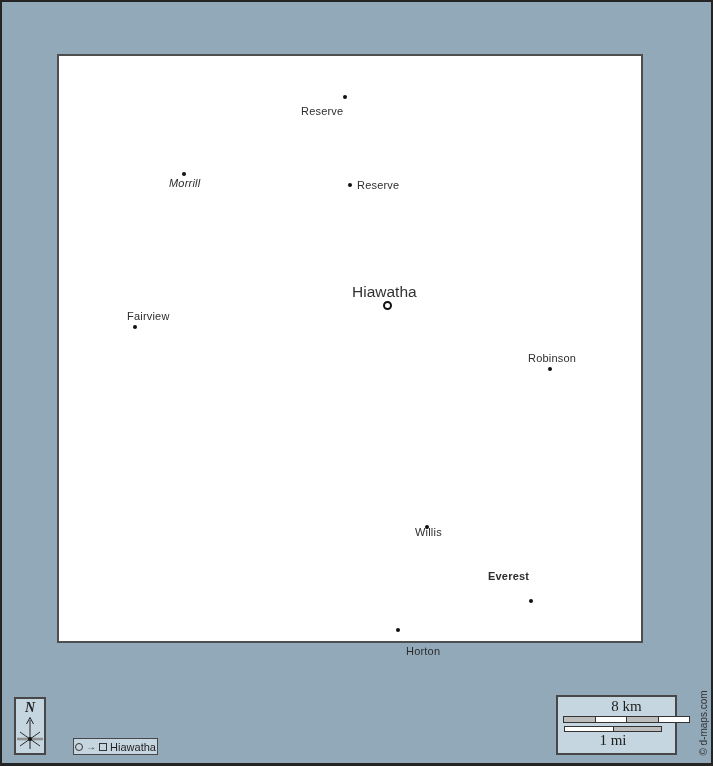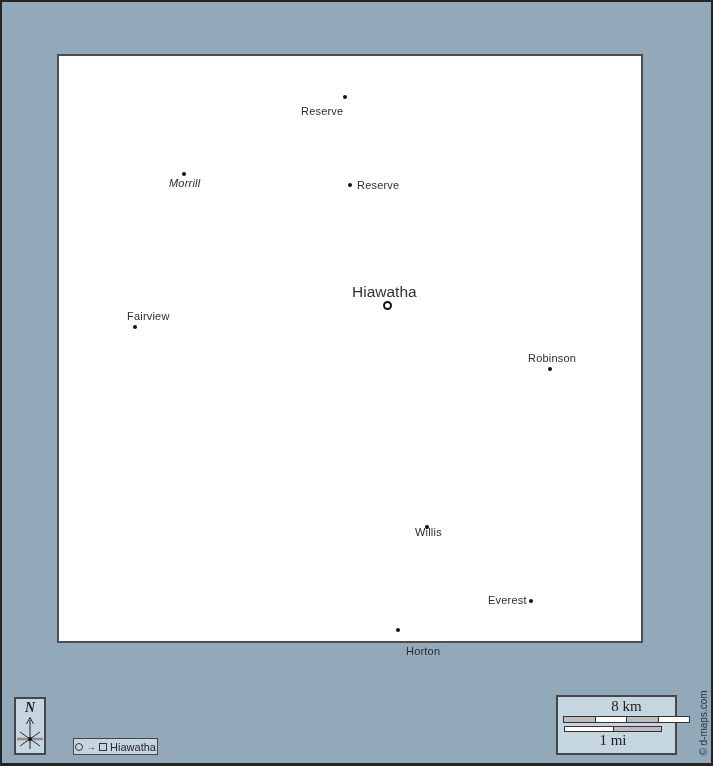--- a/index.html
+++ b/index.html
@@ -60,21 +60,21 @@
       <div class="town-label" style="left: 169px; top: 177px; font-style: italic;">Morrill</div>
       <div class="town-dot" style="left: 182px; top: 172px;"></div>
       <div class="town-label" style="left: 357px; top: 179px;">Reserve</div>
       <div class="town-dot" style="left: 348px; top: 183px;"></div>
       <div class="town-label" style="left: 127px; top: 310px;">Fairview</div>
       <div class="town-dot" style="left: 133px; top: 325px;"></div>
       <div class="town-label" style="left: 528px; top: 352px;">Robinson</div>
       <div class="town-dot" style="left: 548px; top: 367px;"></div>
       <div class="town-label" style="left: 415px; top: 510px; margin-top: 16px;">Willis</div>
       <div class="town-dot" style="left: 425px; top: 525px;"></div>
-      <div class="town-label" style="left: 488px; top: 594px;">Everest</div>
+      <div class="town-label" style="left: 488px; top: 570px; font-weight: bold;">Everest</div>
       <div class="town-dot" style="left: 529px; top: 599px;"></div>
       <div class="town-label" style="left: 406px; top: 623px; margin-top: 22px;">Horton</div>
       <div class="town-dot" style="left: 396px; top: 628px;"></div>
       <div class="city-label" style="left: 352px; top: 283px;">Hiawatha</div>
       <div class="city-marker" style="left: 382.5px; top: 300.5px;"></div>
     </div>
 
   <div id="compass-box" class="panel">
     <span id="compass-n">N</span>
     <svg width="28" height="36" viewBox="0 0 28 36">

